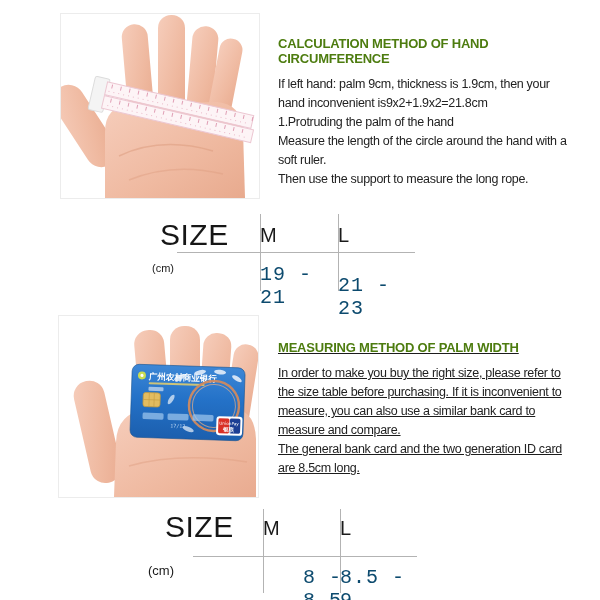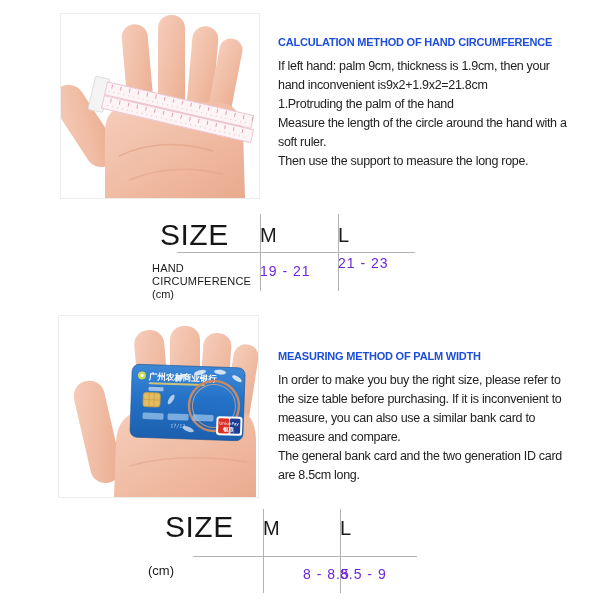--- a/index.html
+++ b/index.html
@@ -8,35 +8,35 @@
     font-family:"Liberation Sans", sans-serif;color:#1c1c1c;
   }
   
   .photo{position:absolute;background:#ffffff;border:1px solid #ececec;box-sizing:border-box;}
   .photo svg{display:block;}
   #photo-tape{left:60px;top:13px;width:200px;height:186px;}
   #photo-card{left:58px;top:315px;width:201px;height:183px;}
   
   .textcol{position:absolute;width:300px;}
   #text-circumference{left:278px;top:36px;}
-  #text-palmwidth{left:278px;top:350px;}
+  #text-palmwidth{left:278px;top:340px;text-decoration:underline;}
   .textcol h3{
-    margin:0 0 9px 0;font-size:11px;font-weight:bold;letter-spacing:-0.2px;color:#1d4ed8;
+    margin:0 0 9px 0;font-size:13px;font-weight:bold;letter-spacing:-0.2px;color:#4d7c0f;
   }
   .textcol p{
     margin:0;font-size:12.5px;line-height:19px;letter-spacing:-0.3px;color:#222;
   }
   
   .tcell{position:absolute;}
   .size-big{font-size:30px;letter-spacing:0.5px;color:#161616;}
   .col-head{font-size:20px;color:#1a1a1a;}
   .row-label-sm{font-size:11px;letter-spacing:0.2px;color:#1a1a1a;line-height:13px;}
   .row-label-lg{font-size:15px;letter-spacing:0.2px;color:#1a1a1a;line-height:17px;}
   .unit{font-size:11px;color:#1a1a1a;}
-  .val{font-size:14px;color:#6d28d9;letter-spacing:1px;}
+  .val{font-size:20px;color:#0c4a6e;letter-spacing:1px;font-family:Liberation Mono, monospace;}
   .vline{position:absolute;width:1px;background:#b3b3b3;}
   .hline{position:absolute;height:1px;background:#b3b3b3;}
 </style>
 </head>
 <body>
 
 <div class="canvas">
 
   <figure class="photo" id="photo-tape" style="margin:0;">
     <svg viewBox="0 0 198 184" width="198" height="184">
@@ -81,25 +81,24 @@
   </div>
 
   <div>
     <div class="tcell size-big" style="left:160px;top:218px;width:100px;">SIZE</div>
     <div class="tcell col-head" style="left:260px;top:224px;width:78px;">M</div>
     <div class="tcell col-head" style="left:338px;top:224px;width:78px;">L</div>
     <div class="hline" style="left:177px;top:252px;width:238px;"></div>
     <div class="vline" style="left:260px;top:214px;height:77px;"></div>
     <div class="vline" style="left:338px;top:214px;height:77px;"></div>
     <div class="tcell" style="left:152px;top:262px;width:112px;">
-      <div class="row-label-sm">HAND CIRCUMFERENCE</div>
       <div class="unit">(cm)</div>
     </div>
     <div class="tcell val" style="left:260px;top:263px;width:78px;">19 - 21</div>
-    <div class="tcell val" style="left:338px;top:255px;width:80px;">21 - 23</div>
+    <div class="tcell val" style="left:338px;top:274px;width:80px;">21 - 23</div>
   </div>
 
   <figure class="photo" id="photo-card" style="margin:0;">
     <svg viewBox="0 0 199 181" width="199" height="181">
       <defs>
         <linearGradient id="skin2" x1="0" y1="0" x2="1" y2="1">
           <stop offset="0" stop-color="#f6cdbb"></stop>
           <stop offset="0.6" stop-color="#efb9a0"></stop>
           <stop offset="1" stop-color="#e9ab90"></stop>
         </linearGradient>

